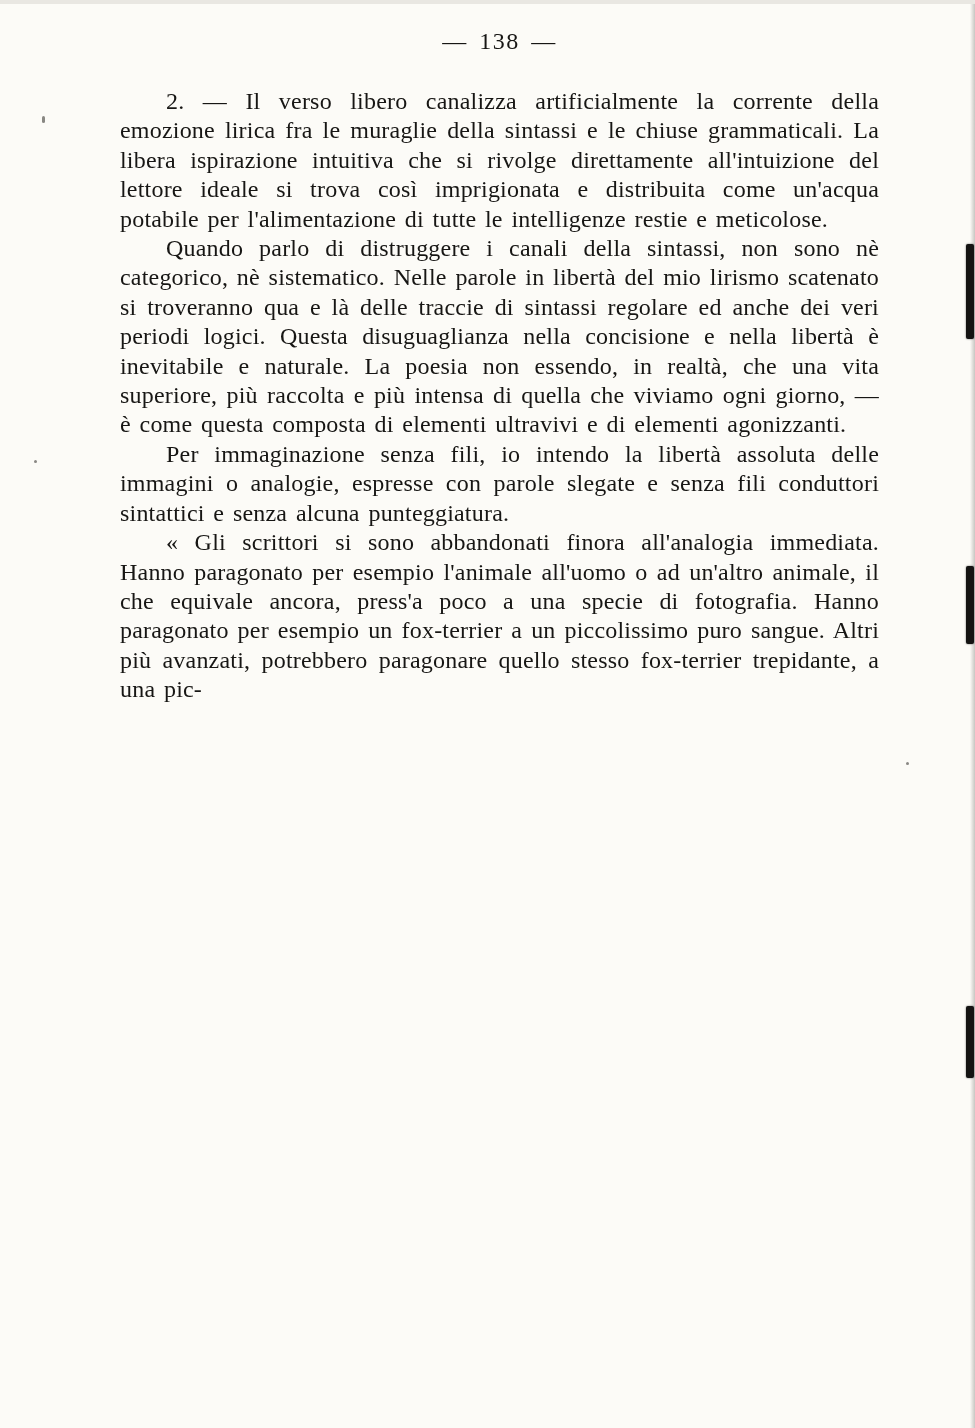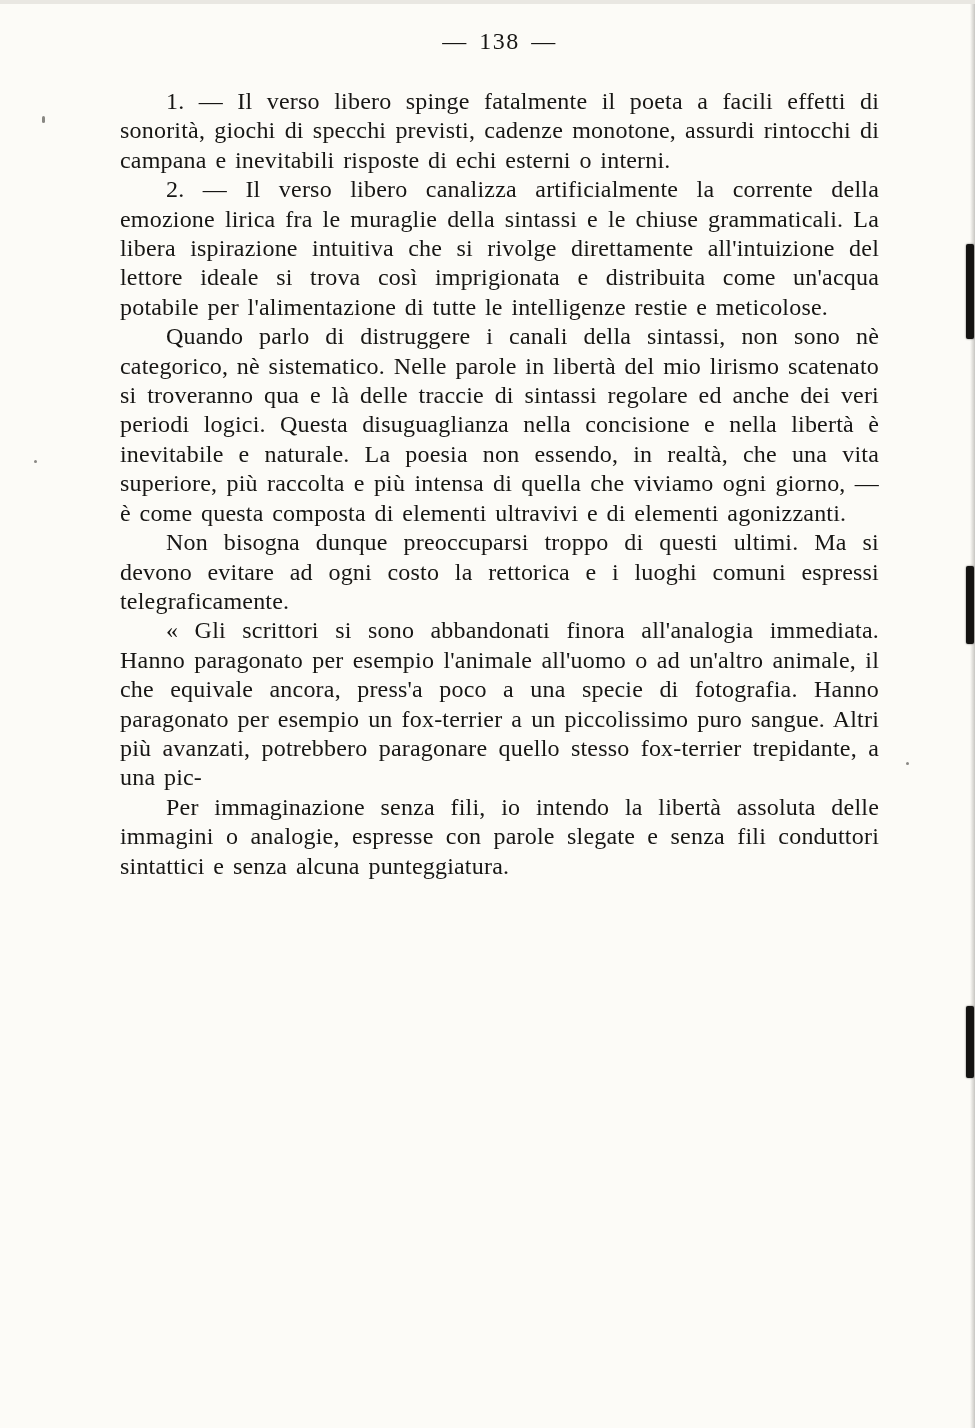--- a/index.html
+++ b/index.html
@@ -74,28 +74,26 @@
   .speck.s3 { left: 906px; top: 758px; width: 3px; height: 3px; }
 </style>
 </head>
 <body>
 
 <div class="page">
 
   <div class="page-number">— 138 —</div>
 
   <div class="body-text">
-    <p>1. — Il verso libero spinge fatalmente il poeta a facili effetti di sonorità, giochi di specchi previsti, cadenze monotone, assurdi rintocchi di campana e inevitabili risposte di echi esterni o interni.</p>
     <p>2. — Il verso libero canalizza artificialmente la corrente della emozione lirica fra le muraglie della sintassi e le chiuse grammaticali. La libera ispirazione intuitiva che si rivolge direttamente all'intuizione del lettore ideale si trova così imprigionata e distribuita come un'acqua potabile per l'alimentazione di tutte le intelligenze restie e meticolose.</p>
     <p>Quando parlo di distruggere i canali della sintassi, non sono nè categorico, nè sistematico. Nelle parole in libertà del mio lirismo scatenato si troveranno qua e là delle traccie di sintassi regolare ed anche dei veri periodi logici. Questa disuguaglianza nella concisione e nella libertà è inevitabile e naturale. La poesia non essendo, in realtà, che una vita superiore, più raccolta e più intensa di quella che viviamo ogni giorno, — è come questa composta di elementi ultravivi e di elementi agonizzanti.</p>
-    <p>Non bisogna dunque preoccuparsi troppo di questi ultimi. Ma si devono evitare ad ogni costo la rettorica e i luoghi comuni espressi telegraficamente.</p>
 
 
+    <p>Per immaginazione senza fili, io intendo la libertà assoluta delle immagini o analogie, espresse con parole slegate e senza fili conduttori sintattici e senza alcuna punteggiatura.</p>
     <p>« Gli scrittori si sono abbandonati finora all'analogia immediata. Hanno paragonato per esempio l'animale all'uomo o ad un'altro animale, il che equivale ancora, press'a poco a una specie di fotografia. Hanno paragonato per esempio un fox-terrier a un piccolissimo puro sangue. Altri più avanzati, potrebbero paragonare quello stesso fox-terrier trepidante, a una pic-</p>
-    <p>Per immaginazione senza fili, io intendo la libertà assoluta delle immagini o analogie, espresse con parole slegate e senza fili conduttori sintattici e senza alcuna punteggiatura.</p>
   </div>
 
   <div class="edge-shadow"></div>
   <div class="artifact a1"></div>
   <div class="artifact a2"></div>
   <div class="artifact a3"></div>
   <div class="speck s1"></div>
   <div class="speck s2"></div>
   <div class="speck s3"></div>
 

